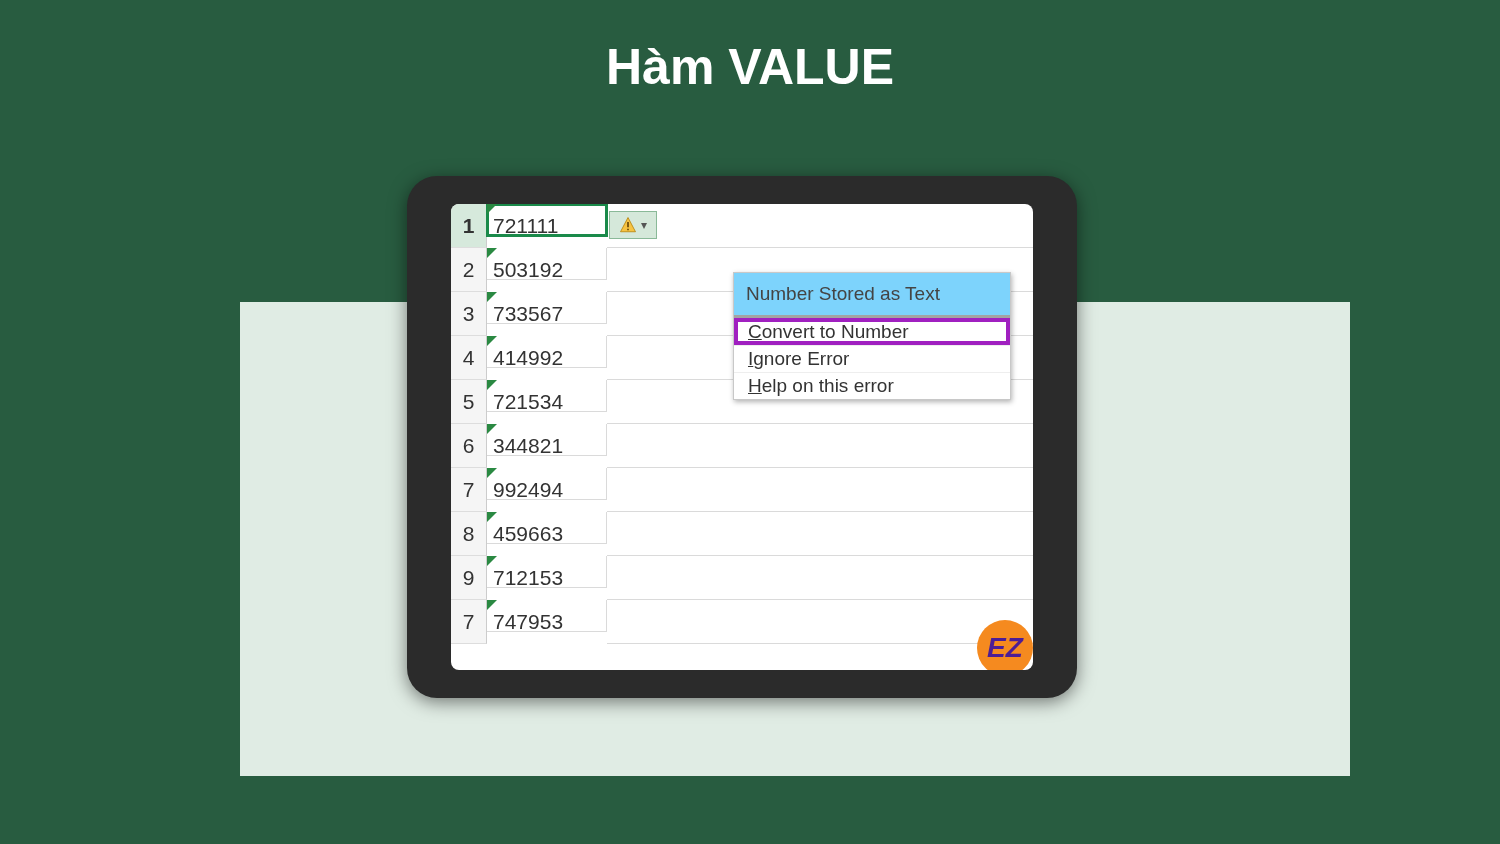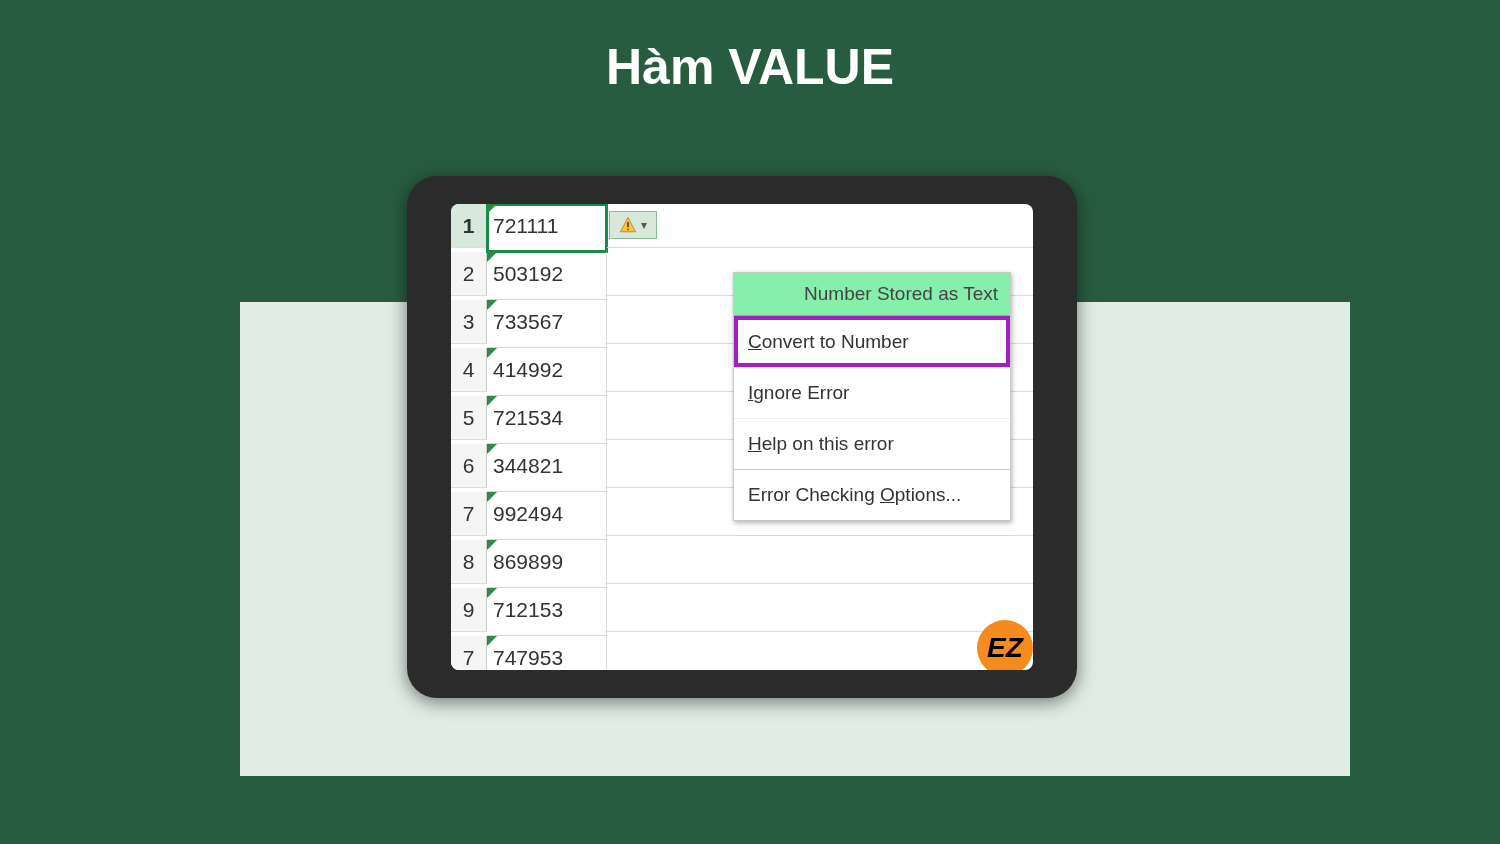--- a/index.html
+++ b/index.html
@@ -55,21 +55,21 @@
     border-right: 1px solid #ccc;
     border-bottom: 1px solid #ddd;
     text-align: center;
     height: 44px;
     line-height: 44px;
   }
   .rowhdr.sel { background: #d6e9dc; font-weight: 600; }
   .cell {
     border-right: 1px solid #dadada;
     border-bottom: 1px solid #dadada;
-    height: 48px;
+    height: 32px;
     line-height: 44px;
     padding: 0 6px;
     position: relative;
     white-space: nowrap;
   }
   .cell.sel { outline: 3px solid #1a8a4a; outline-offset: -2px; }
   .triangle::before {
     content: "";
     position: absolute;
     top: 0; left: 0;
@@ -103,46 +103,45 @@
     position: absolute;
     right: 22px;
     top: 68px;
     width: 278px;
     background: #fff;
     border: 1px solid #c8c8c8;
     box-shadow: 1px 2px 5px rgba(0,0,0,0.3);
     font-size: 19px;
   }
   .menu-header {
-    background: #86efac;
+    background: #7dd3fc;
     padding: 10px 12px;
-    border-bottom: 1px solid #a3a3a3;
+    border-bottom: 3px solid #a3a3a3;
     color: #444;
-    text-align: right;
   }
   .menu-item {
-    padding: 14px 14px;
+    padding: 2px 14px;
     color: #333;
     border-top: 1px solid #eee;
   }
   .menu-item.hl {
     outline: 4px solid #a020c0;
     outline-offset: -4px;
   }
   .menu-sep { border-top: 1px solid #ccc; }
   .ul { text-decoration: underline; }
   .badge {
     position: absolute;
     right: 0;
     bottom: -6px;
     width: 56px;
     height: 56px;
     background: #f58a1f;
     border-radius: 50%;
-    color: #000000;
+    color: #4c1d95;
     font-weight: 700;
     font-size: 28px;
     display: flex;
     align-items: center;
     justify-content: center;
     font-style: italic;
   }
 </style>
 </head>
 <body>
@@ -178,35 +177,34 @@
         <div class="rowhdr">5</div>
         <div class="cell triangle">721534</div>
         <div class="ccol"></div>
         <div class="rowhdr">6</div>
         <div class="cell triangle">344821</div>
         <div class="ccol"></div>
         <div class="rowhdr">7</div>
         <div class="cell triangle">992494</div>
         <div class="ccol"></div>
         <div class="rowhdr">8</div>
-        <div class="cell triangle">869899</div>
+        <div class="cell triangle">459663</div>
         <div class="ccol"></div>
         <div class="rowhdr">9</div>
         <div class="cell triangle">712153</div>
         <div class="ccol"></div>
         <div class="rowhdr">7</div>
         <div class="cell triangle">747953</div>
         <div class="ccol"></div>
       </div>
 
     <div class="context-menu">
       <div class="menu-header">Number Stored as Text</div>
       <div id="menu-items">
           <div class="menu-item hl"><span class="ul">C</span>onvert to Number</div>
           <div class="menu-item"><span class="ul">I</span>gnore Error</div>
           <div class="menu-item"><span class="ul">H</span>elp on this error</div>
-          <div class="menu-item menu-sep">Error Checking <span class="ul">O</span>ptions...</div>
         </div>
     </div>
 
     <div class="badge">EZ</div>
   </div>
 </div>
 
 </body></html>

